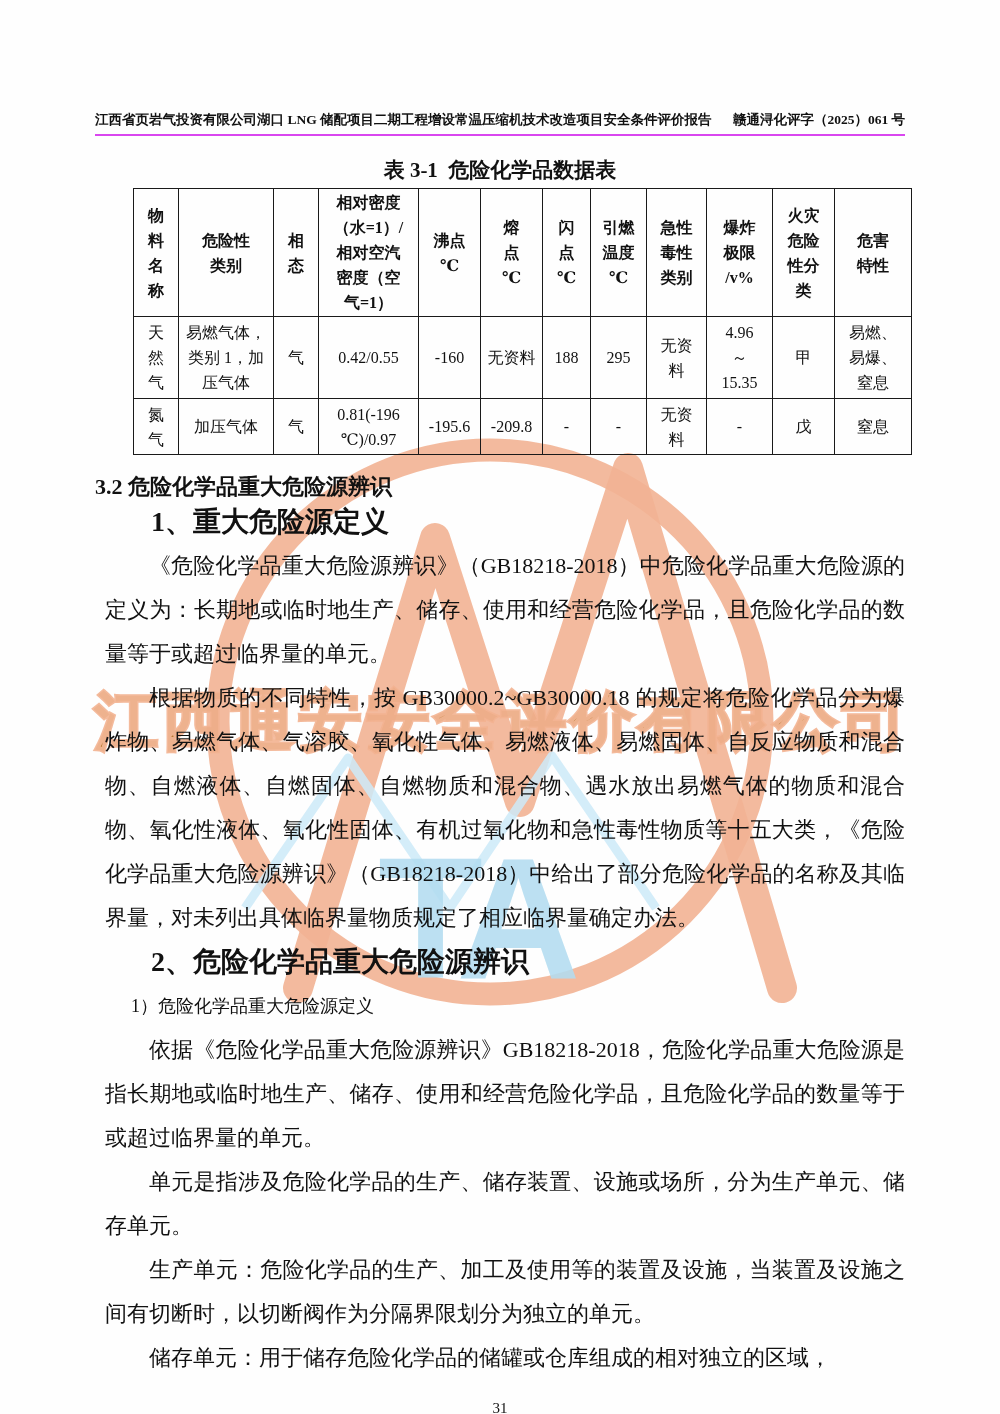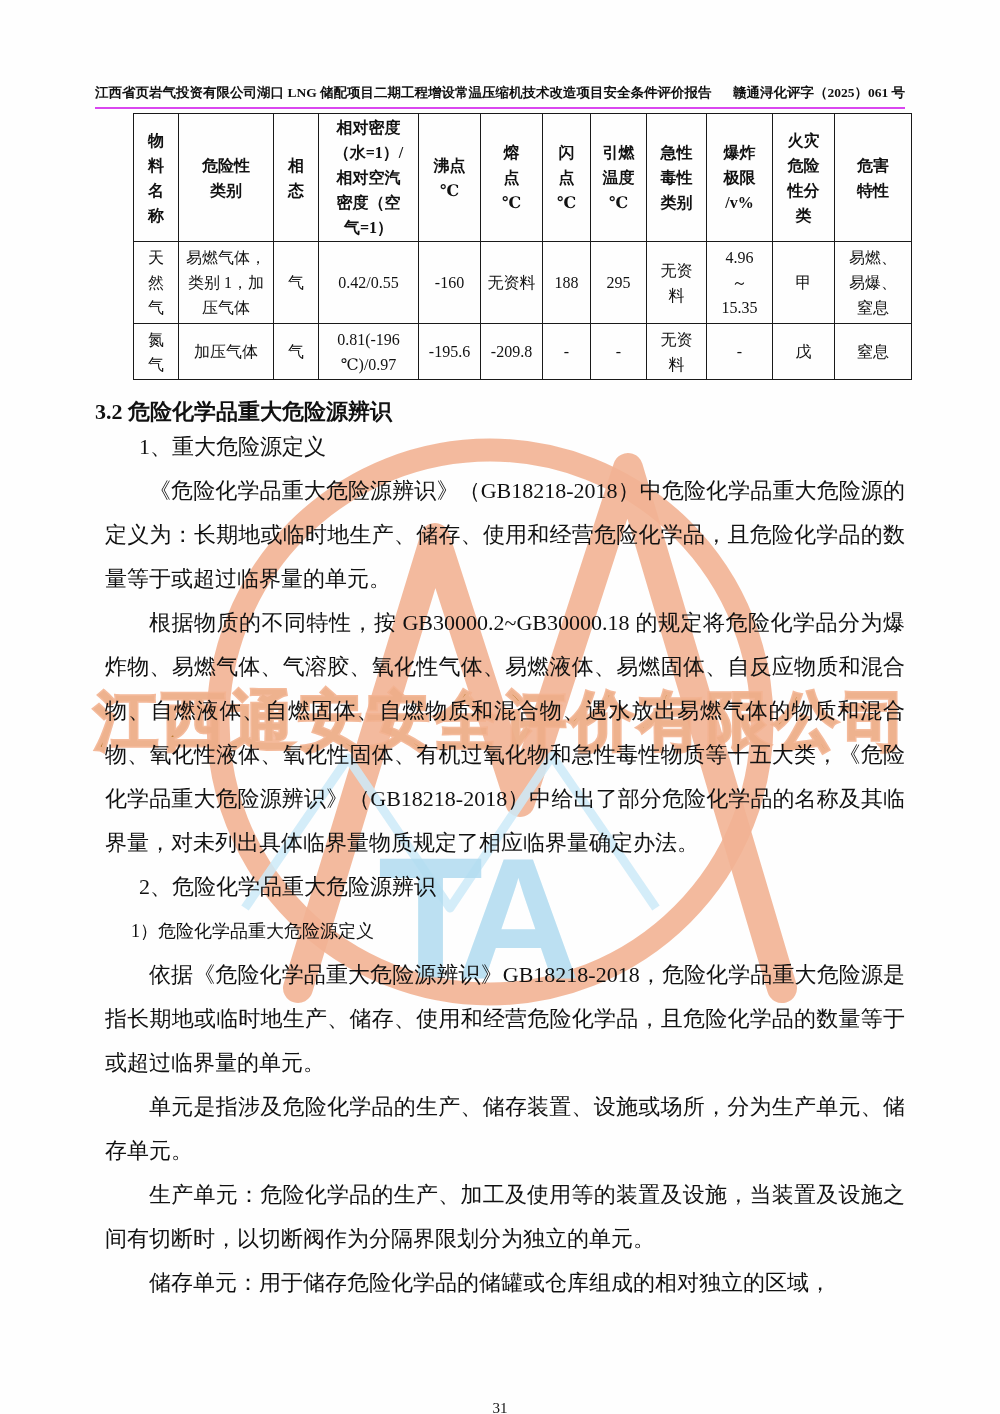--- a/index.html
+++ b/index.html
@@ -14,35 +14,35 @@
              font-family:"Liberation Sans","DejaVu Sans",sans-serif;
              font-size:64px; font-weight:bold; letter-spacing:4px; white-space:nowrap;
              color:#a16207; -webkit-text-stroke:3px rgba(242,178,144,0.95);
              opacity:0.95; }
 
   
   .content { position:relative; z-index:1; padding:0 95px; }
 
   .doc-header { margin-top:84px; display:flex; justify-content:space-between; align-items:flex-end;
                 font-size:13.5px; font-weight:bold; border-bottom:2px solid #d946ef; padding-bottom:5px; }
-  .doc-header .right { margin-left:18px; white-space:nowrap; }
+  .doc-header .right { margin-left:18px; white-space:nowrap;margin-top:27px; }
 
   .table-caption { margin-top:20px; text-align:center; font-size:21px; font-weight:bold; white-space:pre; }
 
   table.datasheet { border-collapse:collapse; table-layout:fixed; width:778px; margin-left:38px; margin-top:4px;
                     font-size:16px; }
   table.datasheet, table.datasheet th, table.datasheet td { border:1.5px solid #1a1a1a; }
   table.datasheet th, table.datasheet td { text-align:center; vertical-align:middle;
         white-space:pre-line; line-height:25px; padding:1px 1px; overflow:hidden; }
   table.datasheet th { font-weight:bold; height:128px; }
   tr.row-1 td { height:82px; }
   tr.row-2 td { height:56px; }
 
   .h2 { margin-top:18px; font-size:22px; font-weight:bold; line-height:27px; }
-  .h3 { font-size:22px; font-weight:normal; line-height:44px; text-indent:2em; }
+  .h3 { font-size:28px; font-weight:bold; line-height:44px; text-indent:2em; }
   .sub { font-size:18px; line-height:44px; text-indent:2em; }
   .para { font-size:22px; line-height:44px; text-indent:2em; text-align:justify;margin-left:10px; }
 
   .page-number { position:absolute; top:1400px; left:0; width:100%; text-align:center;
                  font-size:15px; z-index:1; }
 </style>
 </head>
 <body>
 
 <div class="page">
@@ -57,20 +57,21 @@
     <div class="wm-name">江西通安安全评价有限公司</div>
   </div>
 
   <div class="content">
 
     <div class="doc-header">
       <span class="left">江西省页岩气投资有限公司湖口 LNG 储配项目二期工程增设常温压缩机技术改造项目安全条件评价报告</span>
       <span class="right">赣通浔化评字（2025）061 号</span>
     </div>
 
+    <div class="table-caption">表 3-1  危险化学品数据表</div>
 
     <table class="datasheet">
       <colgroup>
         <col style="width:45px">
           <col style="width:95px">
           <col style="width:45px">
           <col style="width:100px">
         <col style="width:62px">
           <col style="width:62px">
           <col style="width:48px">

